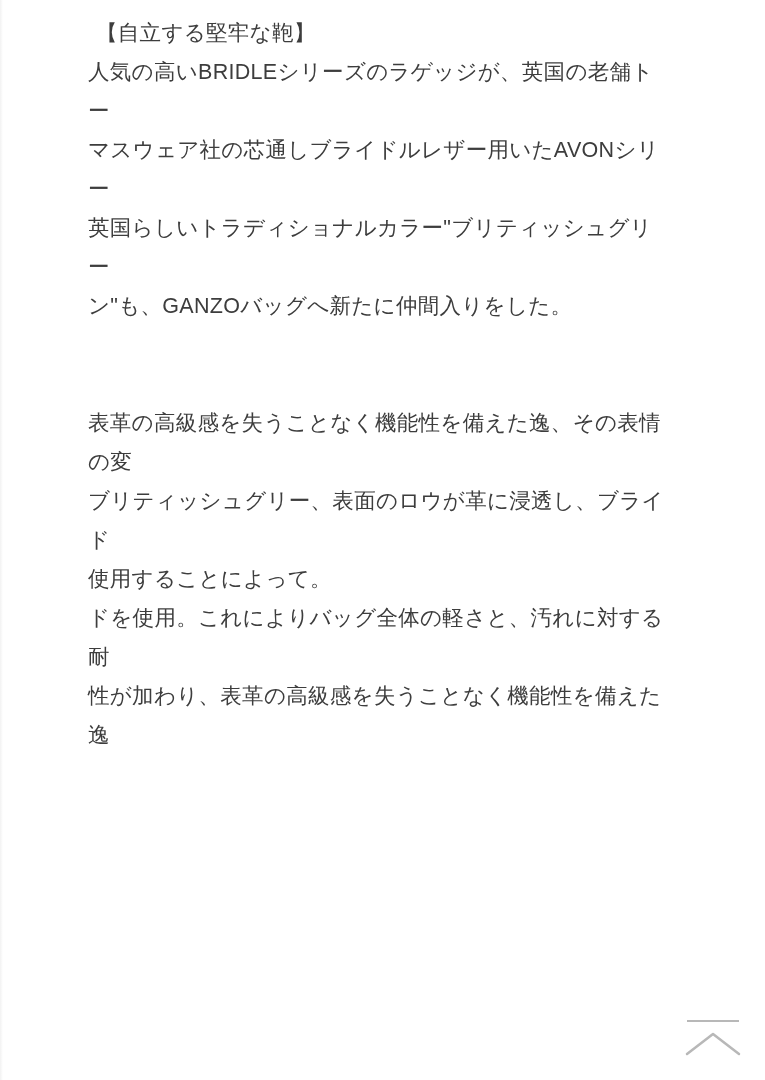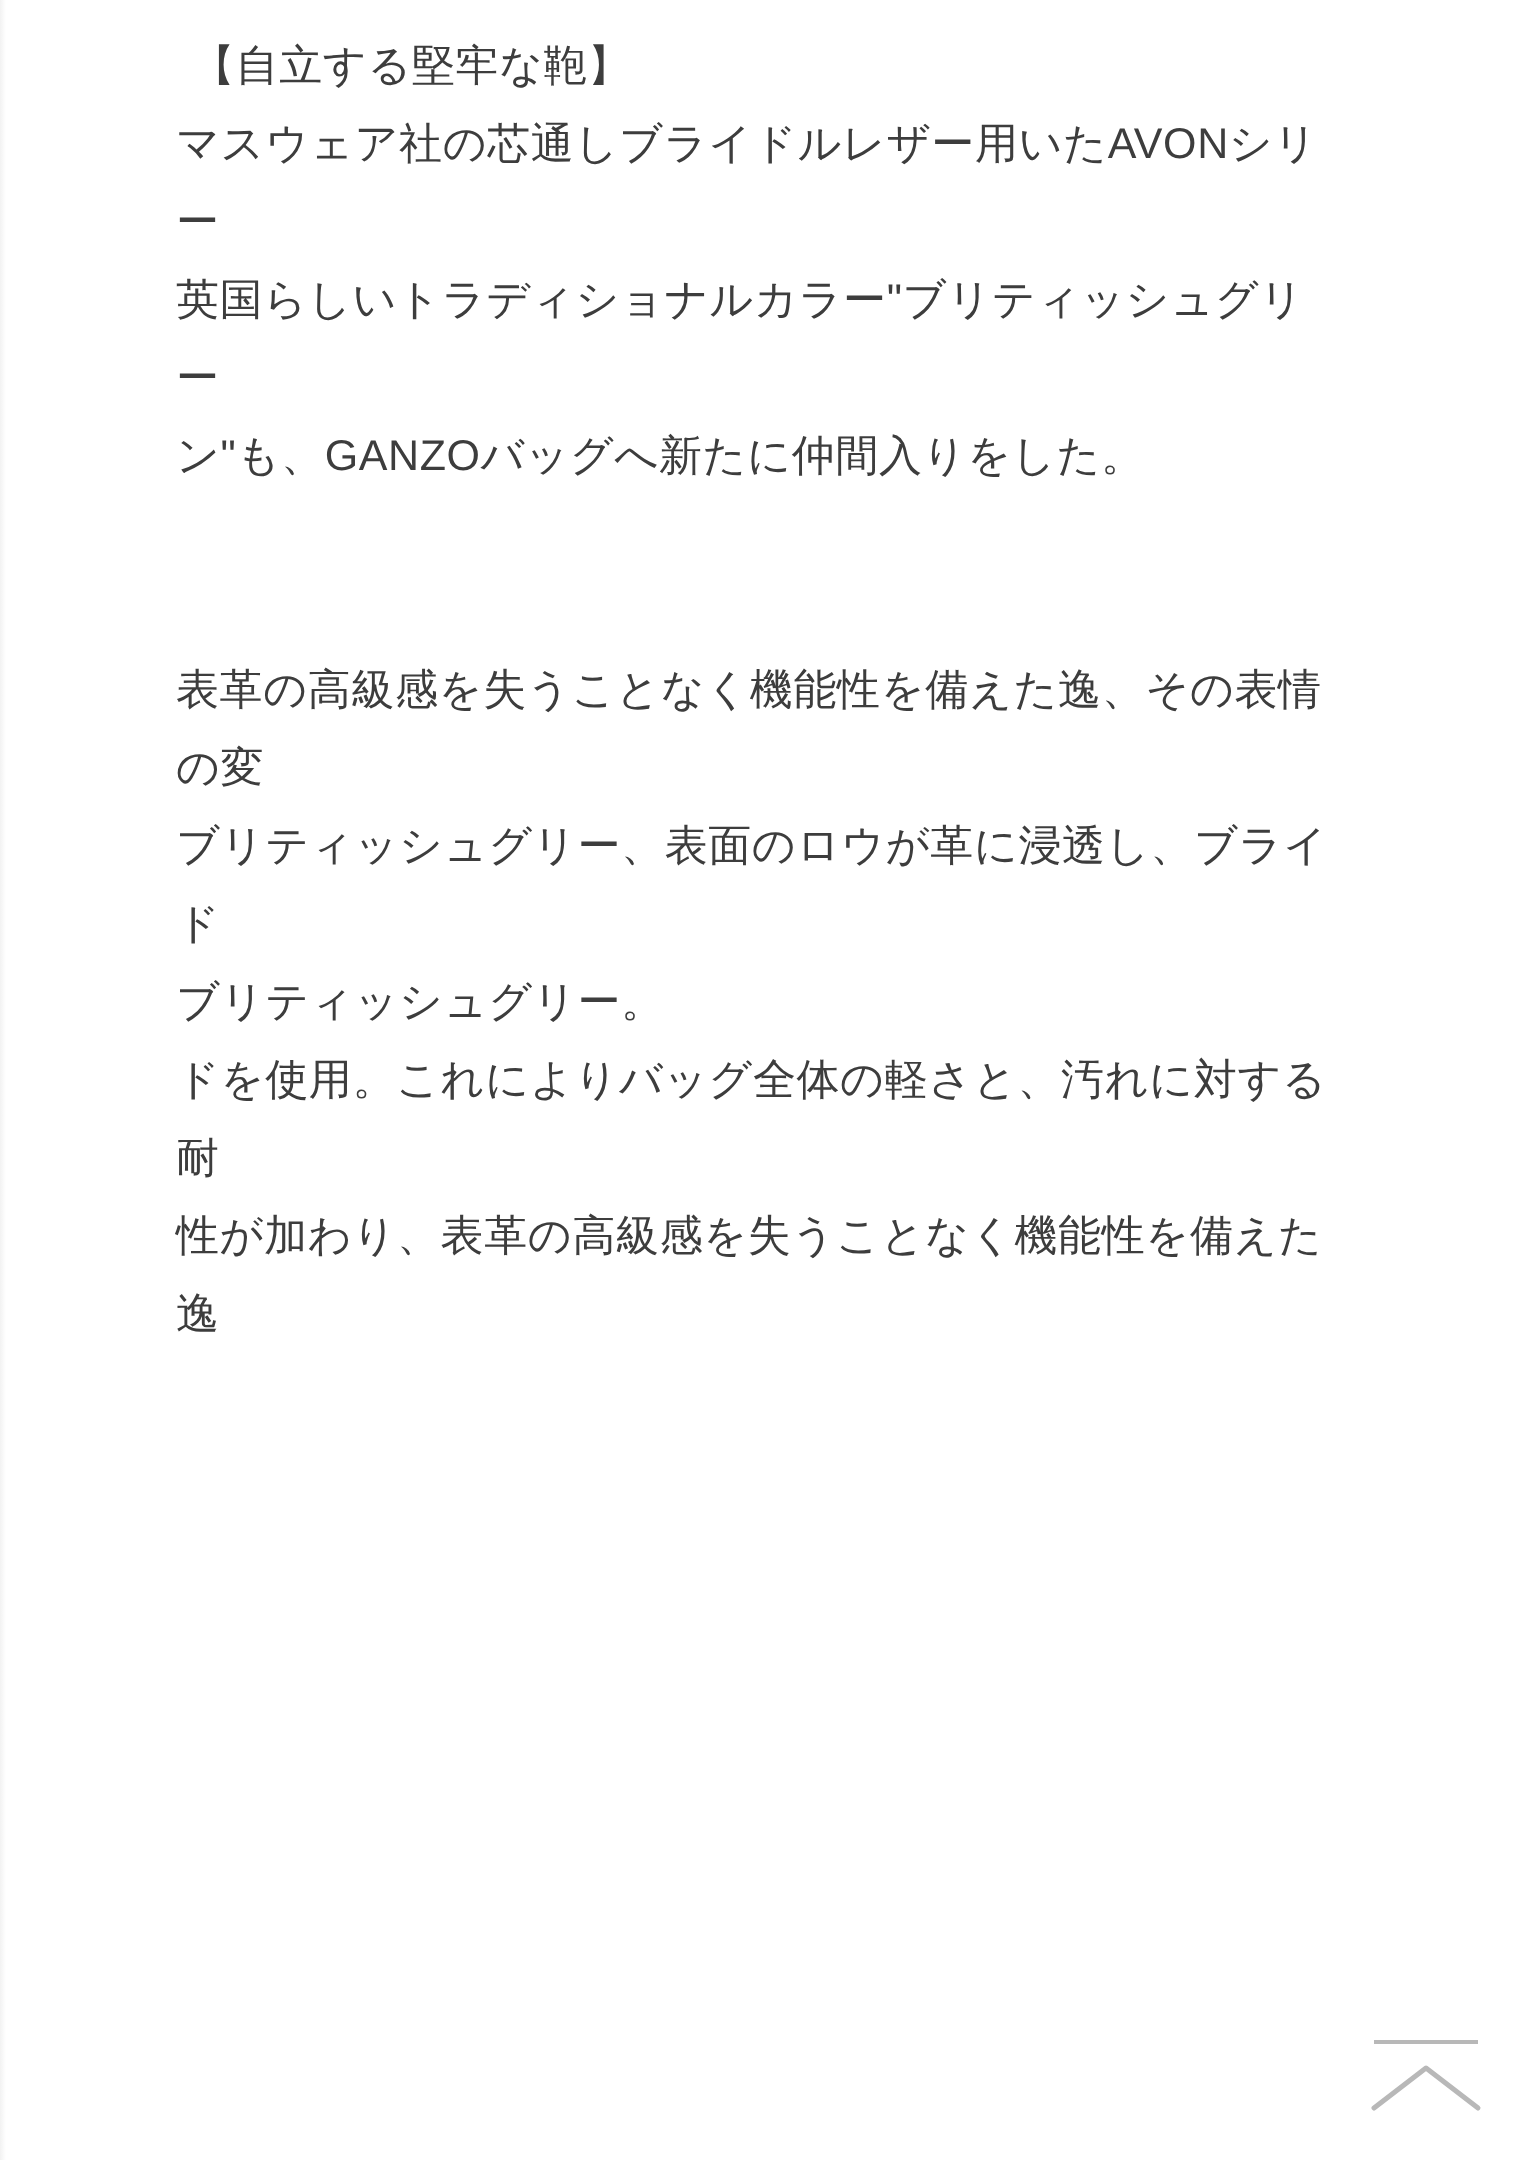--- a/index.html
+++ b/index.html
@@ -82,34 +82,35 @@
 <div class="page">
   <div class="edge-shadow-left"></div>
 
   <div class="article">
 
     <p class="para">
       <span class="line heading-line">【自立する堅牢な鞄】</span>
     </p>
 
     <p class="para">
+      <span class="line">人気の高いBRIDLEシリーズのラゲッジが、英国の老舗トー</span>
       <span class="line">マスウェア社の芯通しブライドルレザー用いたAVONシリー</span>
       <span class="line">英国らしいトラディショナルカラー"ブリティッシュグリー</span>
       <span class="line">ン"も、GANZOバッグへ新たに仲間入りをした。</span>
     </p>
 
     <span class="spacer"></span>
 
 
     <span class="spacer"></span>
 
     <p class="para">
       <span class="line">表革の高級感を失うことなく機能性を備えた逸、その表情の変</span>
       <span class="line">ブリティッシュグリー、表面のロウが革に浸透し、ブライド</span>
-      <span class="line">ブリティッシュグリー。</span>
+      <span class="line">使用することによって。</span>
       <span class="line">ドを使用。これによりバッグ全体の軽さと、汚れに対する耐</span>
       <span class="line">性が加わり、表革の高級感を失うことなく機能性を備えた逸</span>
 
     </p>
 
   </div>
 
   <div class="scroll-top">
     <div class="bar"></div>
     <svg width="60" height="34" viewBox="0 0 60 34">

